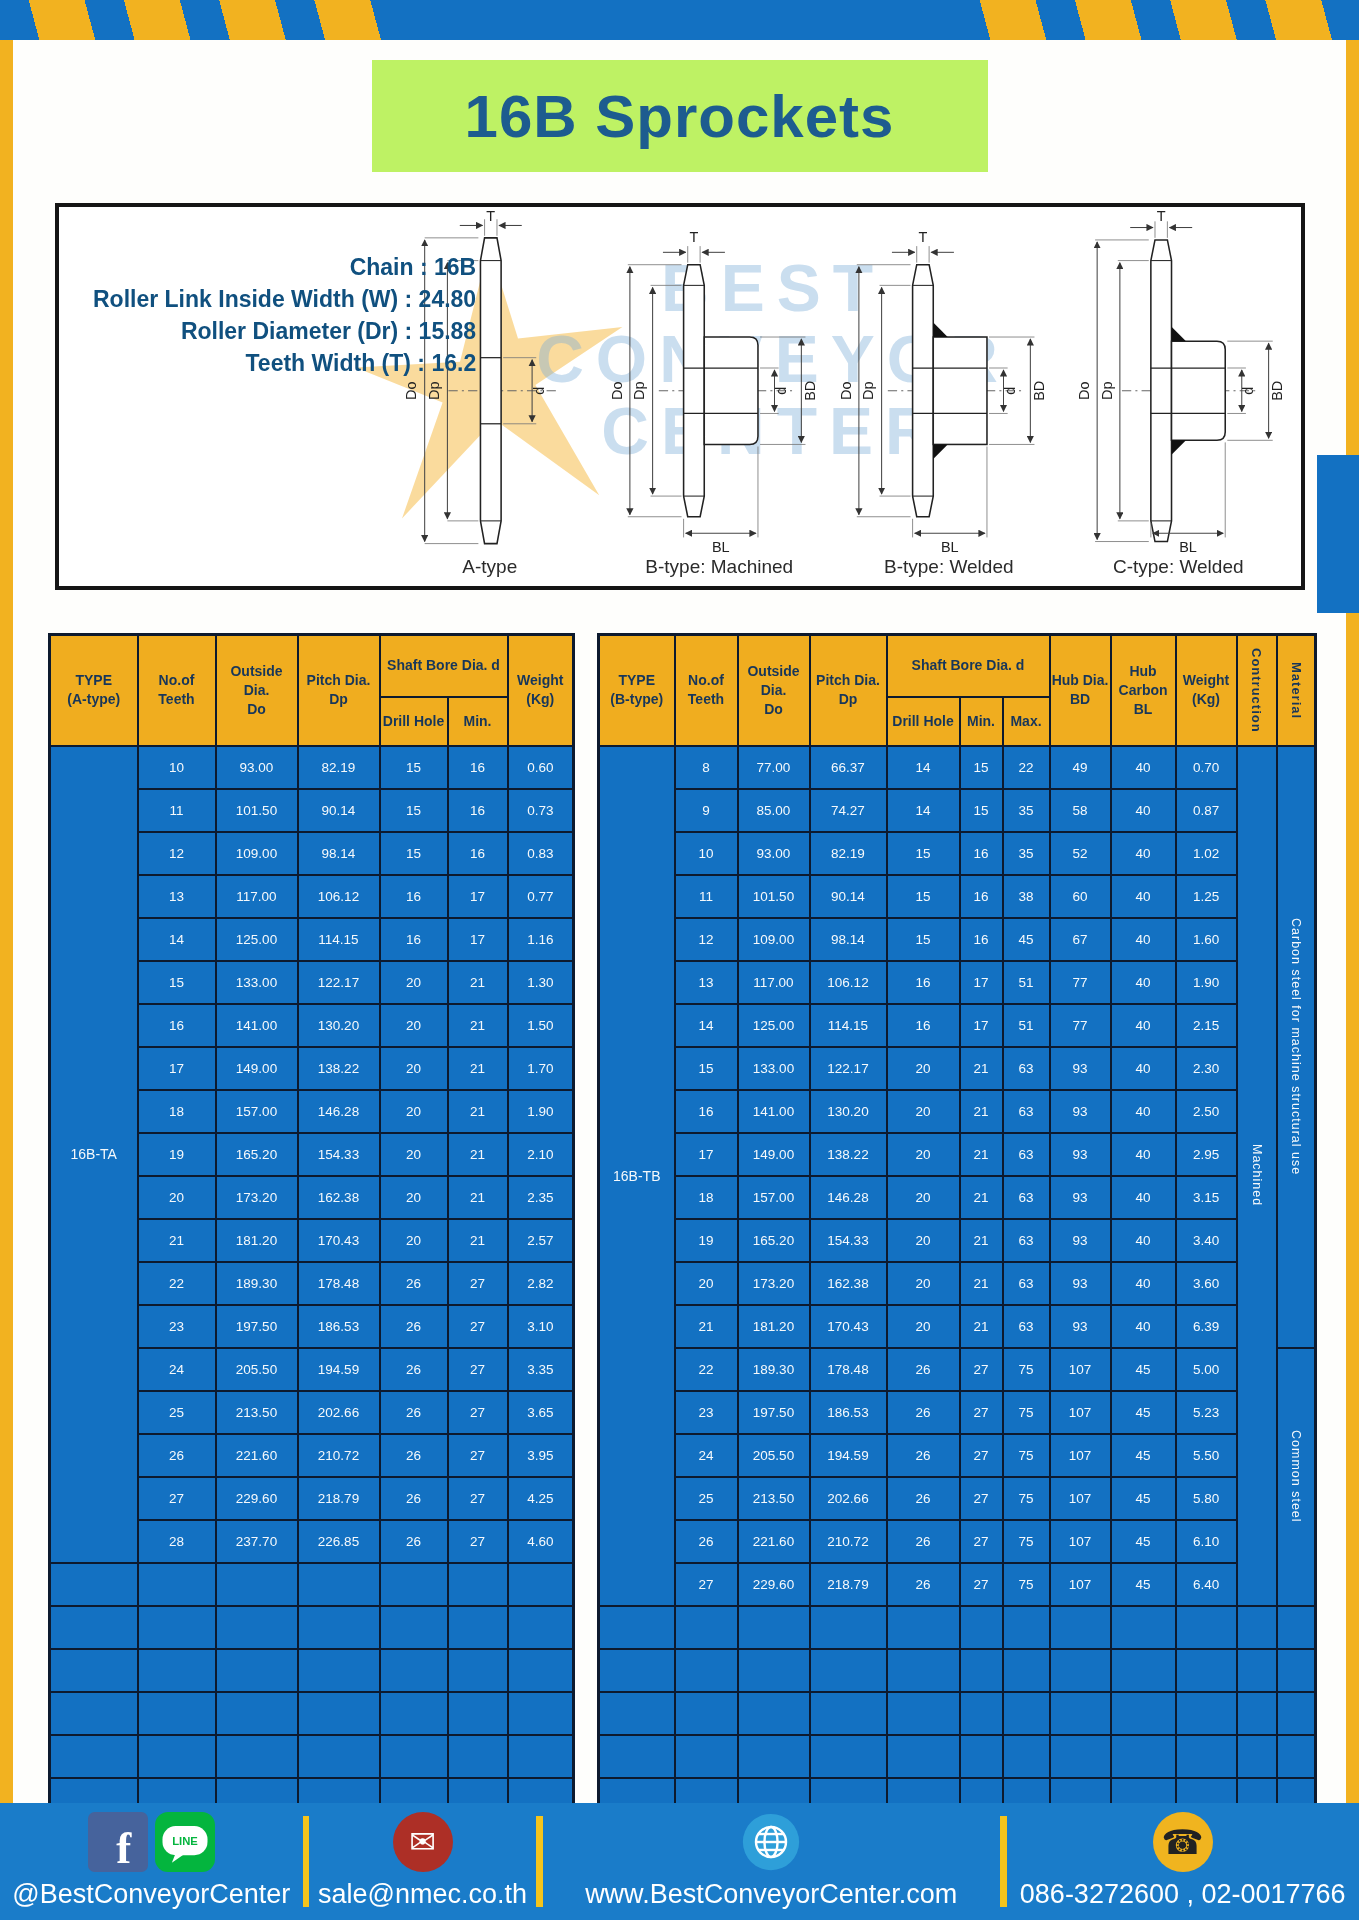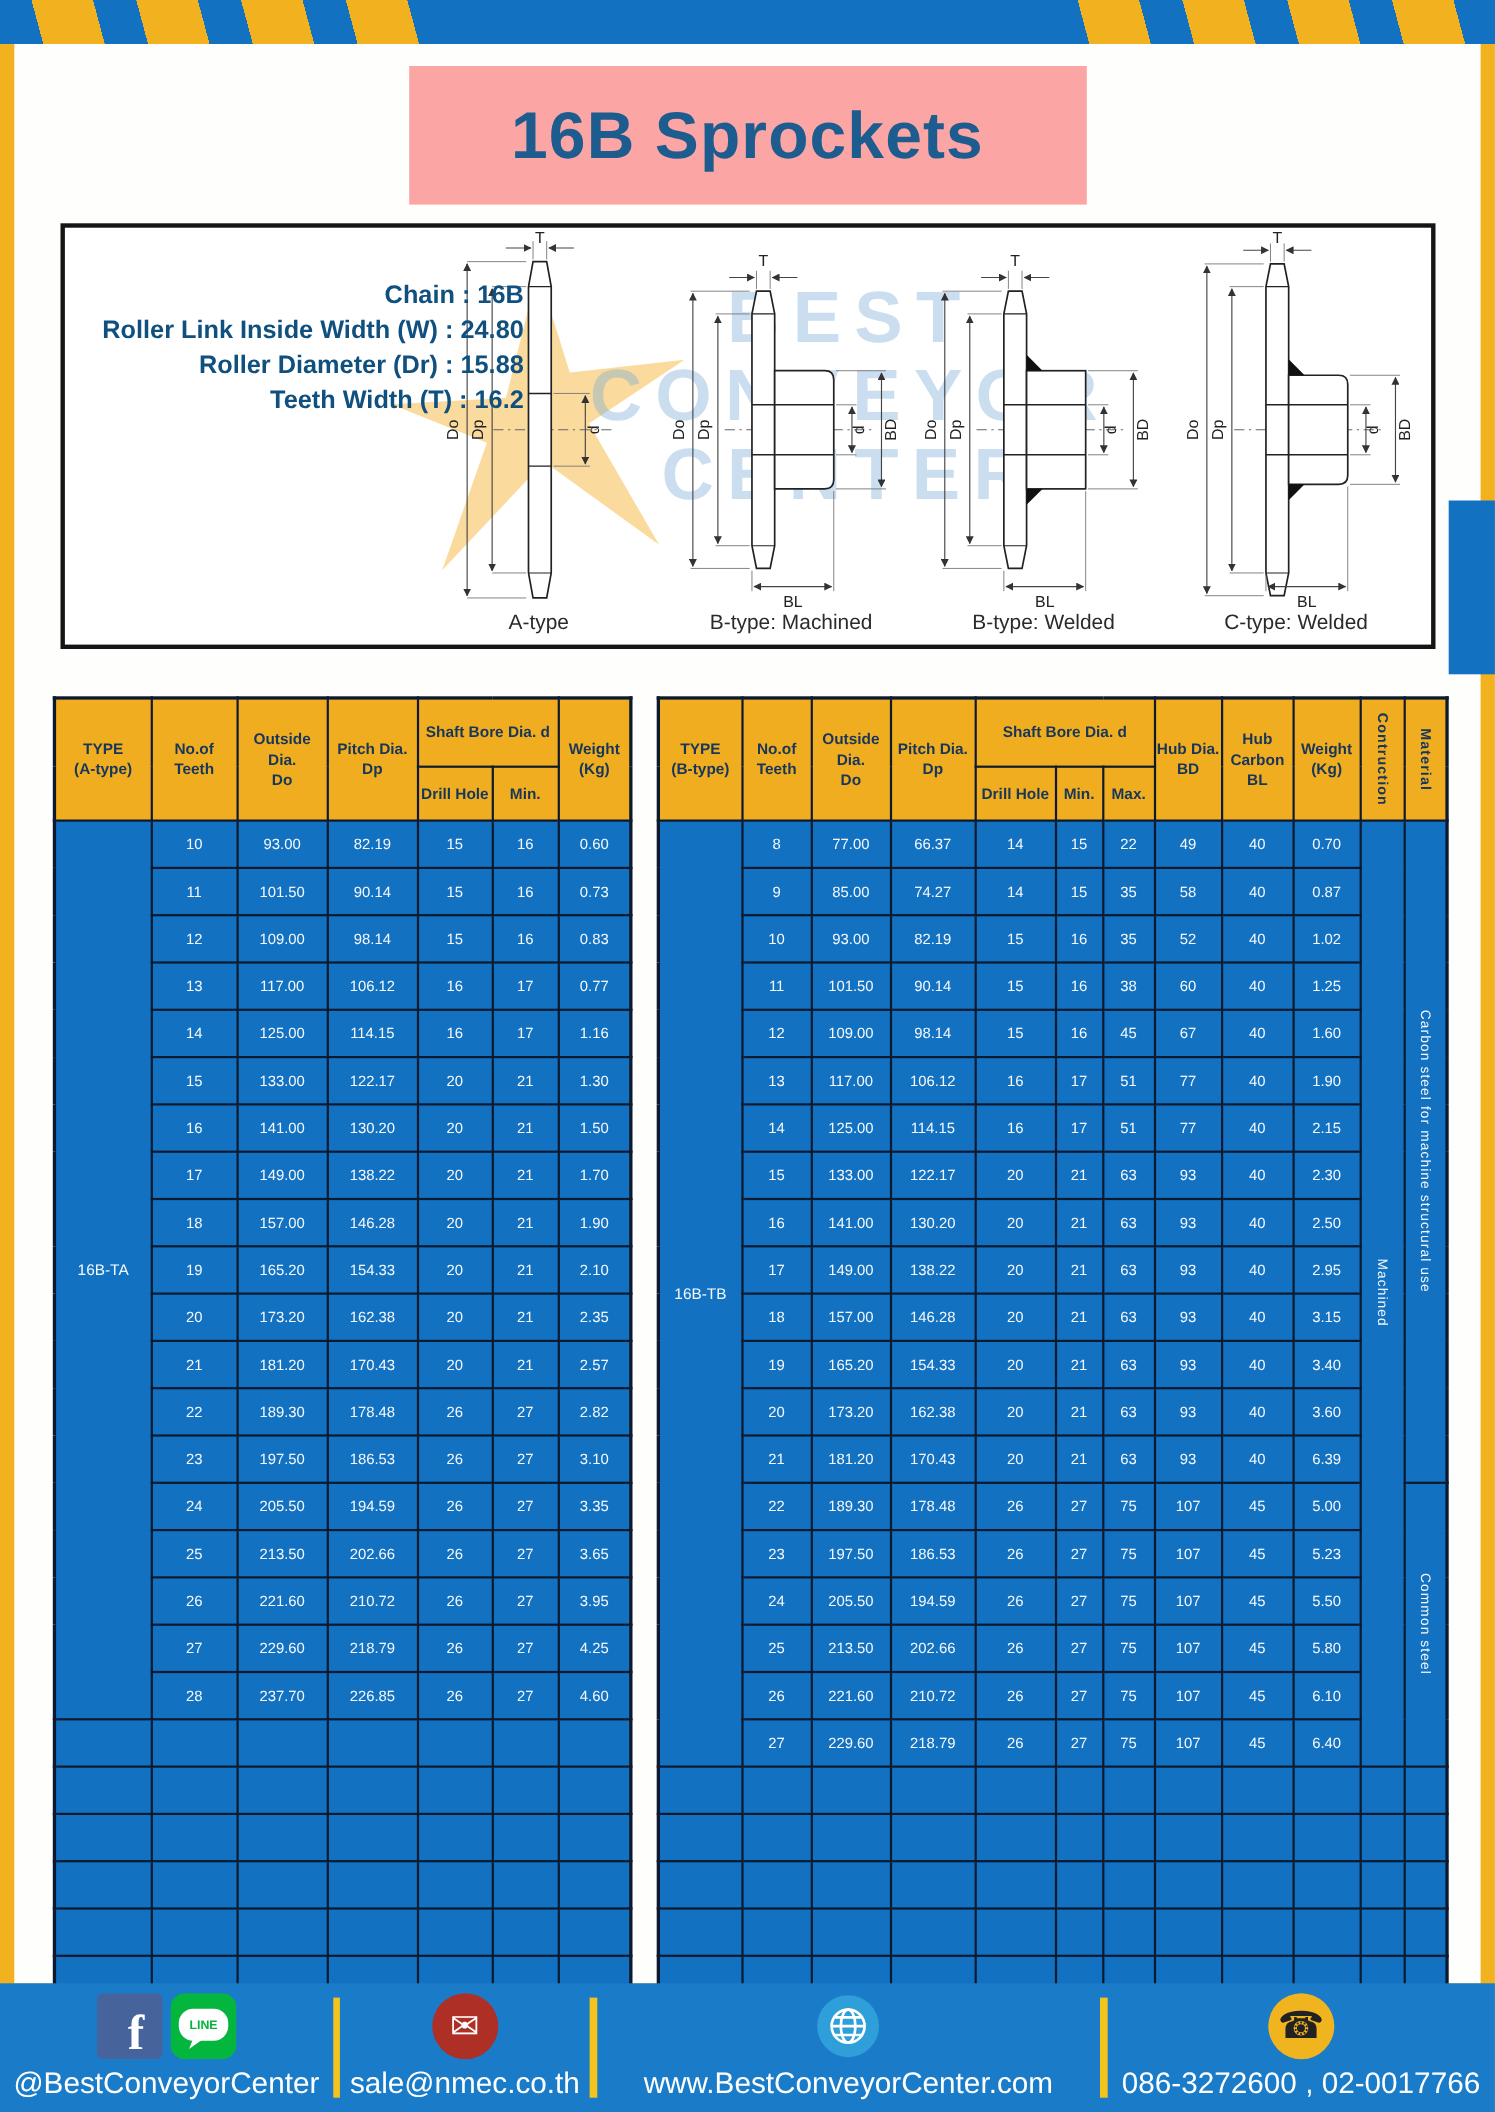--- a/index.html
+++ b/index.html
@@ -13,22 +13,22 @@
         background:repeating-linear-gradient(75deg,#1371c2 0 38px,#f2b220 38px 92px);}
   .stripes-left{left:0;}
   .stripes-right{right:0;}
 
   
   .white-area{position:absolute;left:13px;right:13px;top:40px;bottom:117px;background:#fefefc;}
 
   .right-accent{position:absolute;right:0;top:455px;width:42px;height:158px;background:#1371c2;}
 
   
-  .title-box{position:absolute;left:50%;transform:translateX(-50%);top:60px;width:616px;height:126px;
-        background:#fca5a5;display:flex;align-items:center;justify-content:center;}
+  .title-box{position:absolute;left:50%;transform:translateX(-50%);top:60px;width:616px;height:112px;
+        background:#bef264;display:flex;align-items:center;justify-content:center;}
   .title-box h1{margin:0;font-size:60px;font-weight:bold;color:#1d5c8f;letter-spacing:1px;}
 
   
   .drawings-panel{position:absolute;left:55px;top:203px;width:1250px;height:387px;background:#fff;
         border:4px solid #151515;box-sizing:border-box;}
   .specs{position:absolute;left:34px;top:44px;z-index:3;color:#10507f;font-size:23px;font-weight:bold;
         line-height:32px;white-space:nowrap;text-align:right;}
   .watermark{position:absolute;left:454px;top:46px;width:520px;z-index:1;text-align:center;
         font-size:66px;font-weight:800;letter-spacing:12px;line-height:1.08;
         color:rgba(122,172,216,.40);white-space:pre-line;}

